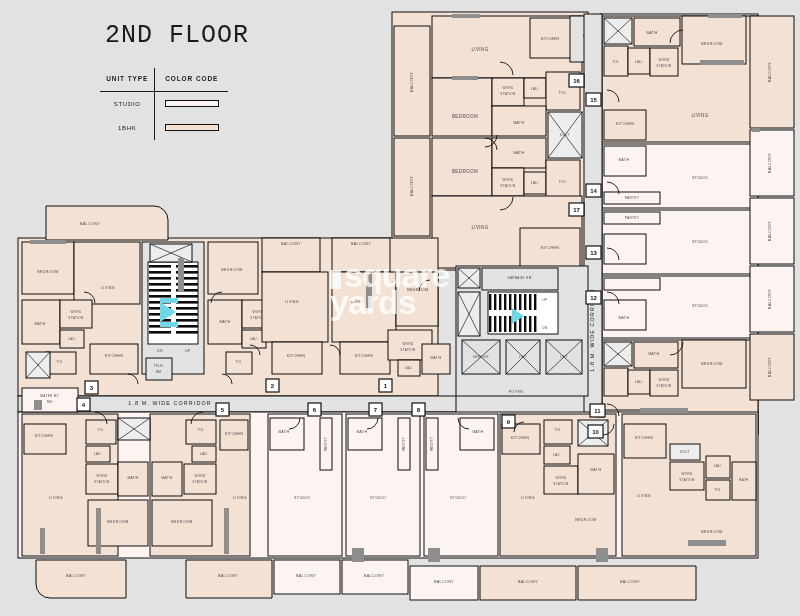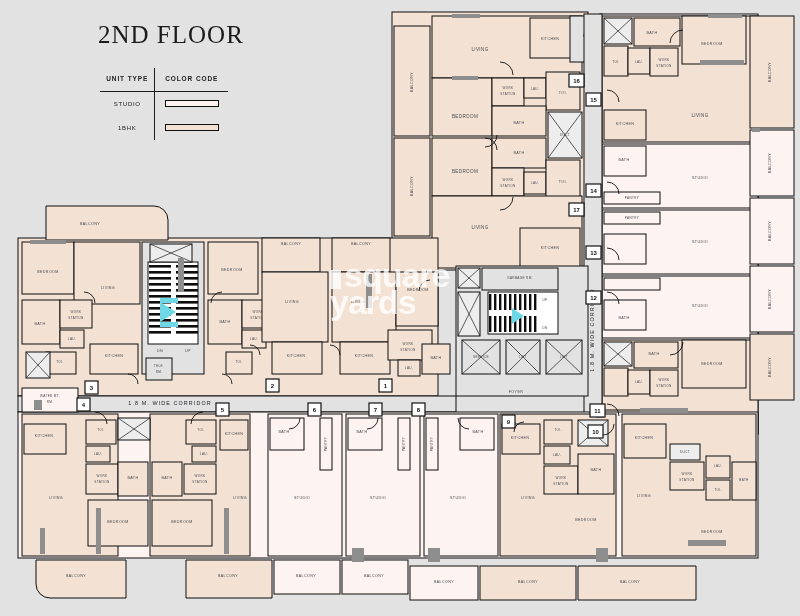--- a/index.html
+++ b/index.html
@@ -42,22 +42,22 @@
     text-anchor:middle;dominant-baseline:middle;
   }
   .unitnum{
     font-family:"Liberation Sans",sans-serif;
     font-size:6px;font-weight:bold;fill:#111;
     text-anchor:middle;dominant-baseline:middle;
   }
 
   
   #title{
-    position:absolute;left:98px;top:21px;
-    font-family:Liberation Serif, serif;
+    position:absolute;left:105px;top:21px;
+    font-family:Liberation Mono, monospace;
     font-size:25px;letter-spacing:1px;color:#1b1b1b;
     white-space:nowrap;
   }
   #legend{
     position:absolute;left:100px;top:68px;width:128px;height:72px;
   }
   #legend table{border-collapse:collapse;width:100%;height:100%;}
   #legend th{
     font-family:"Liberation Sans",sans-serif;
     font-size:6.5px;letter-spacing:.9px;font-weight:bold;

